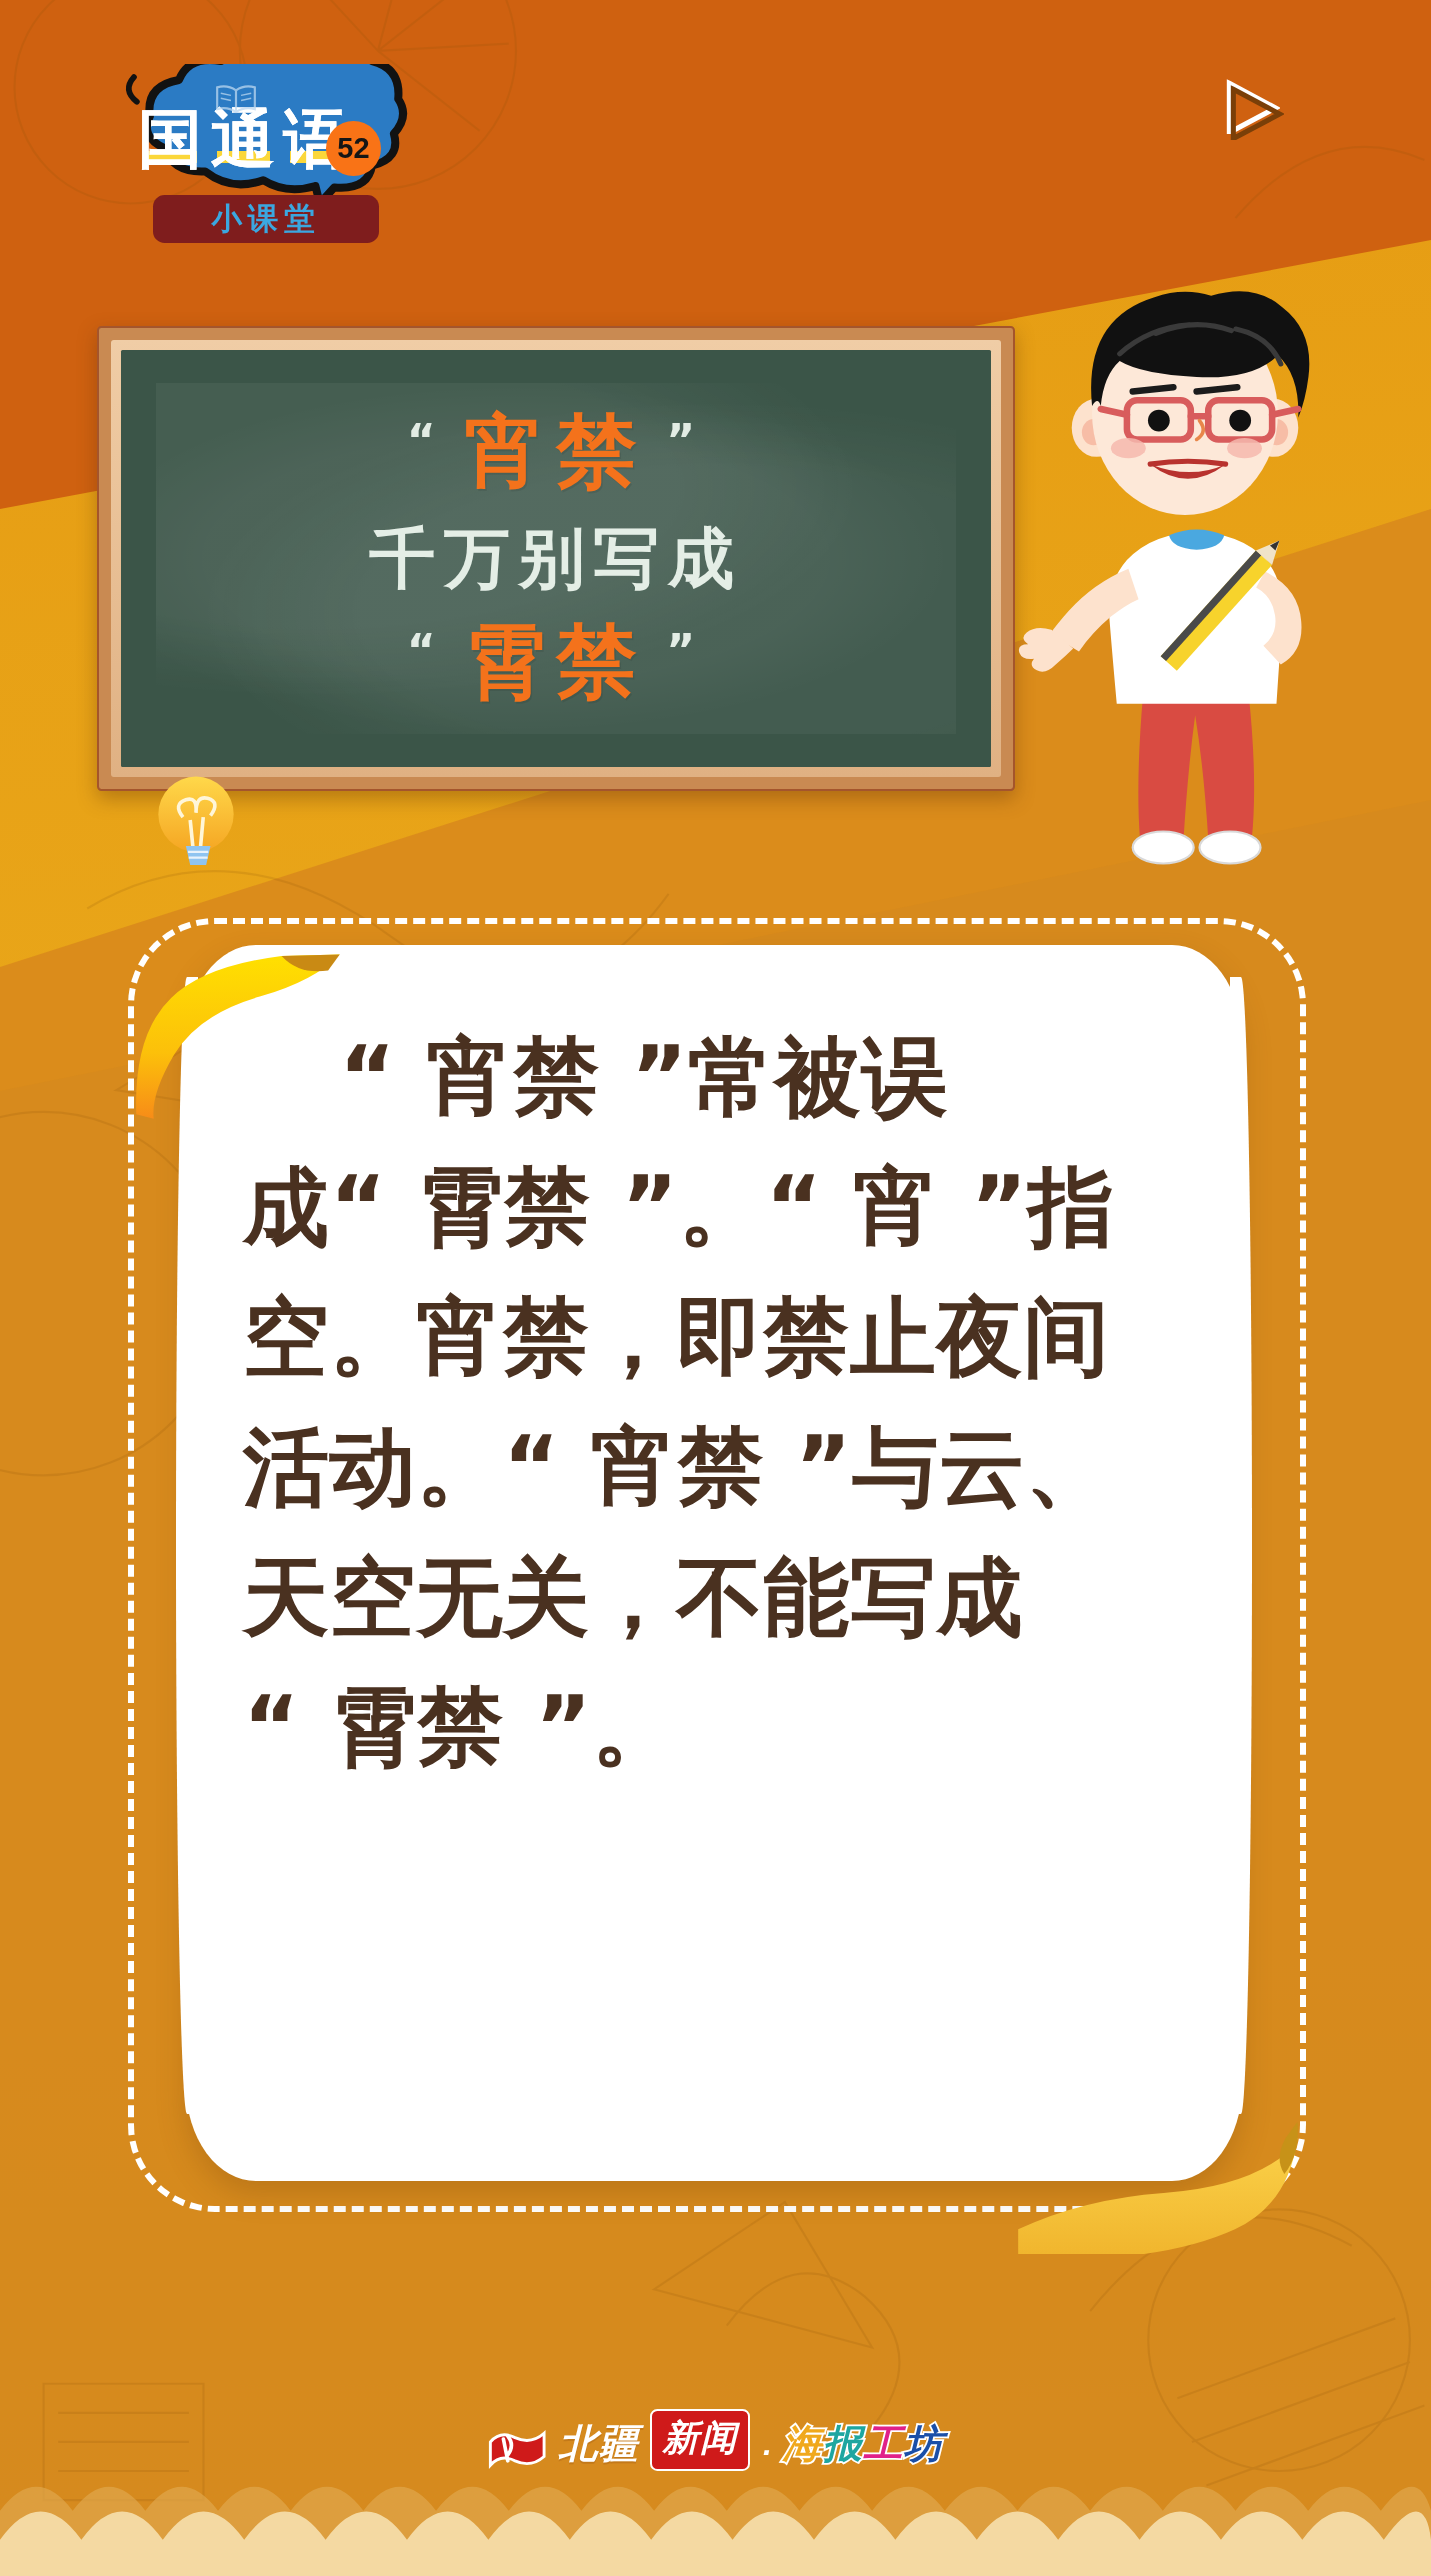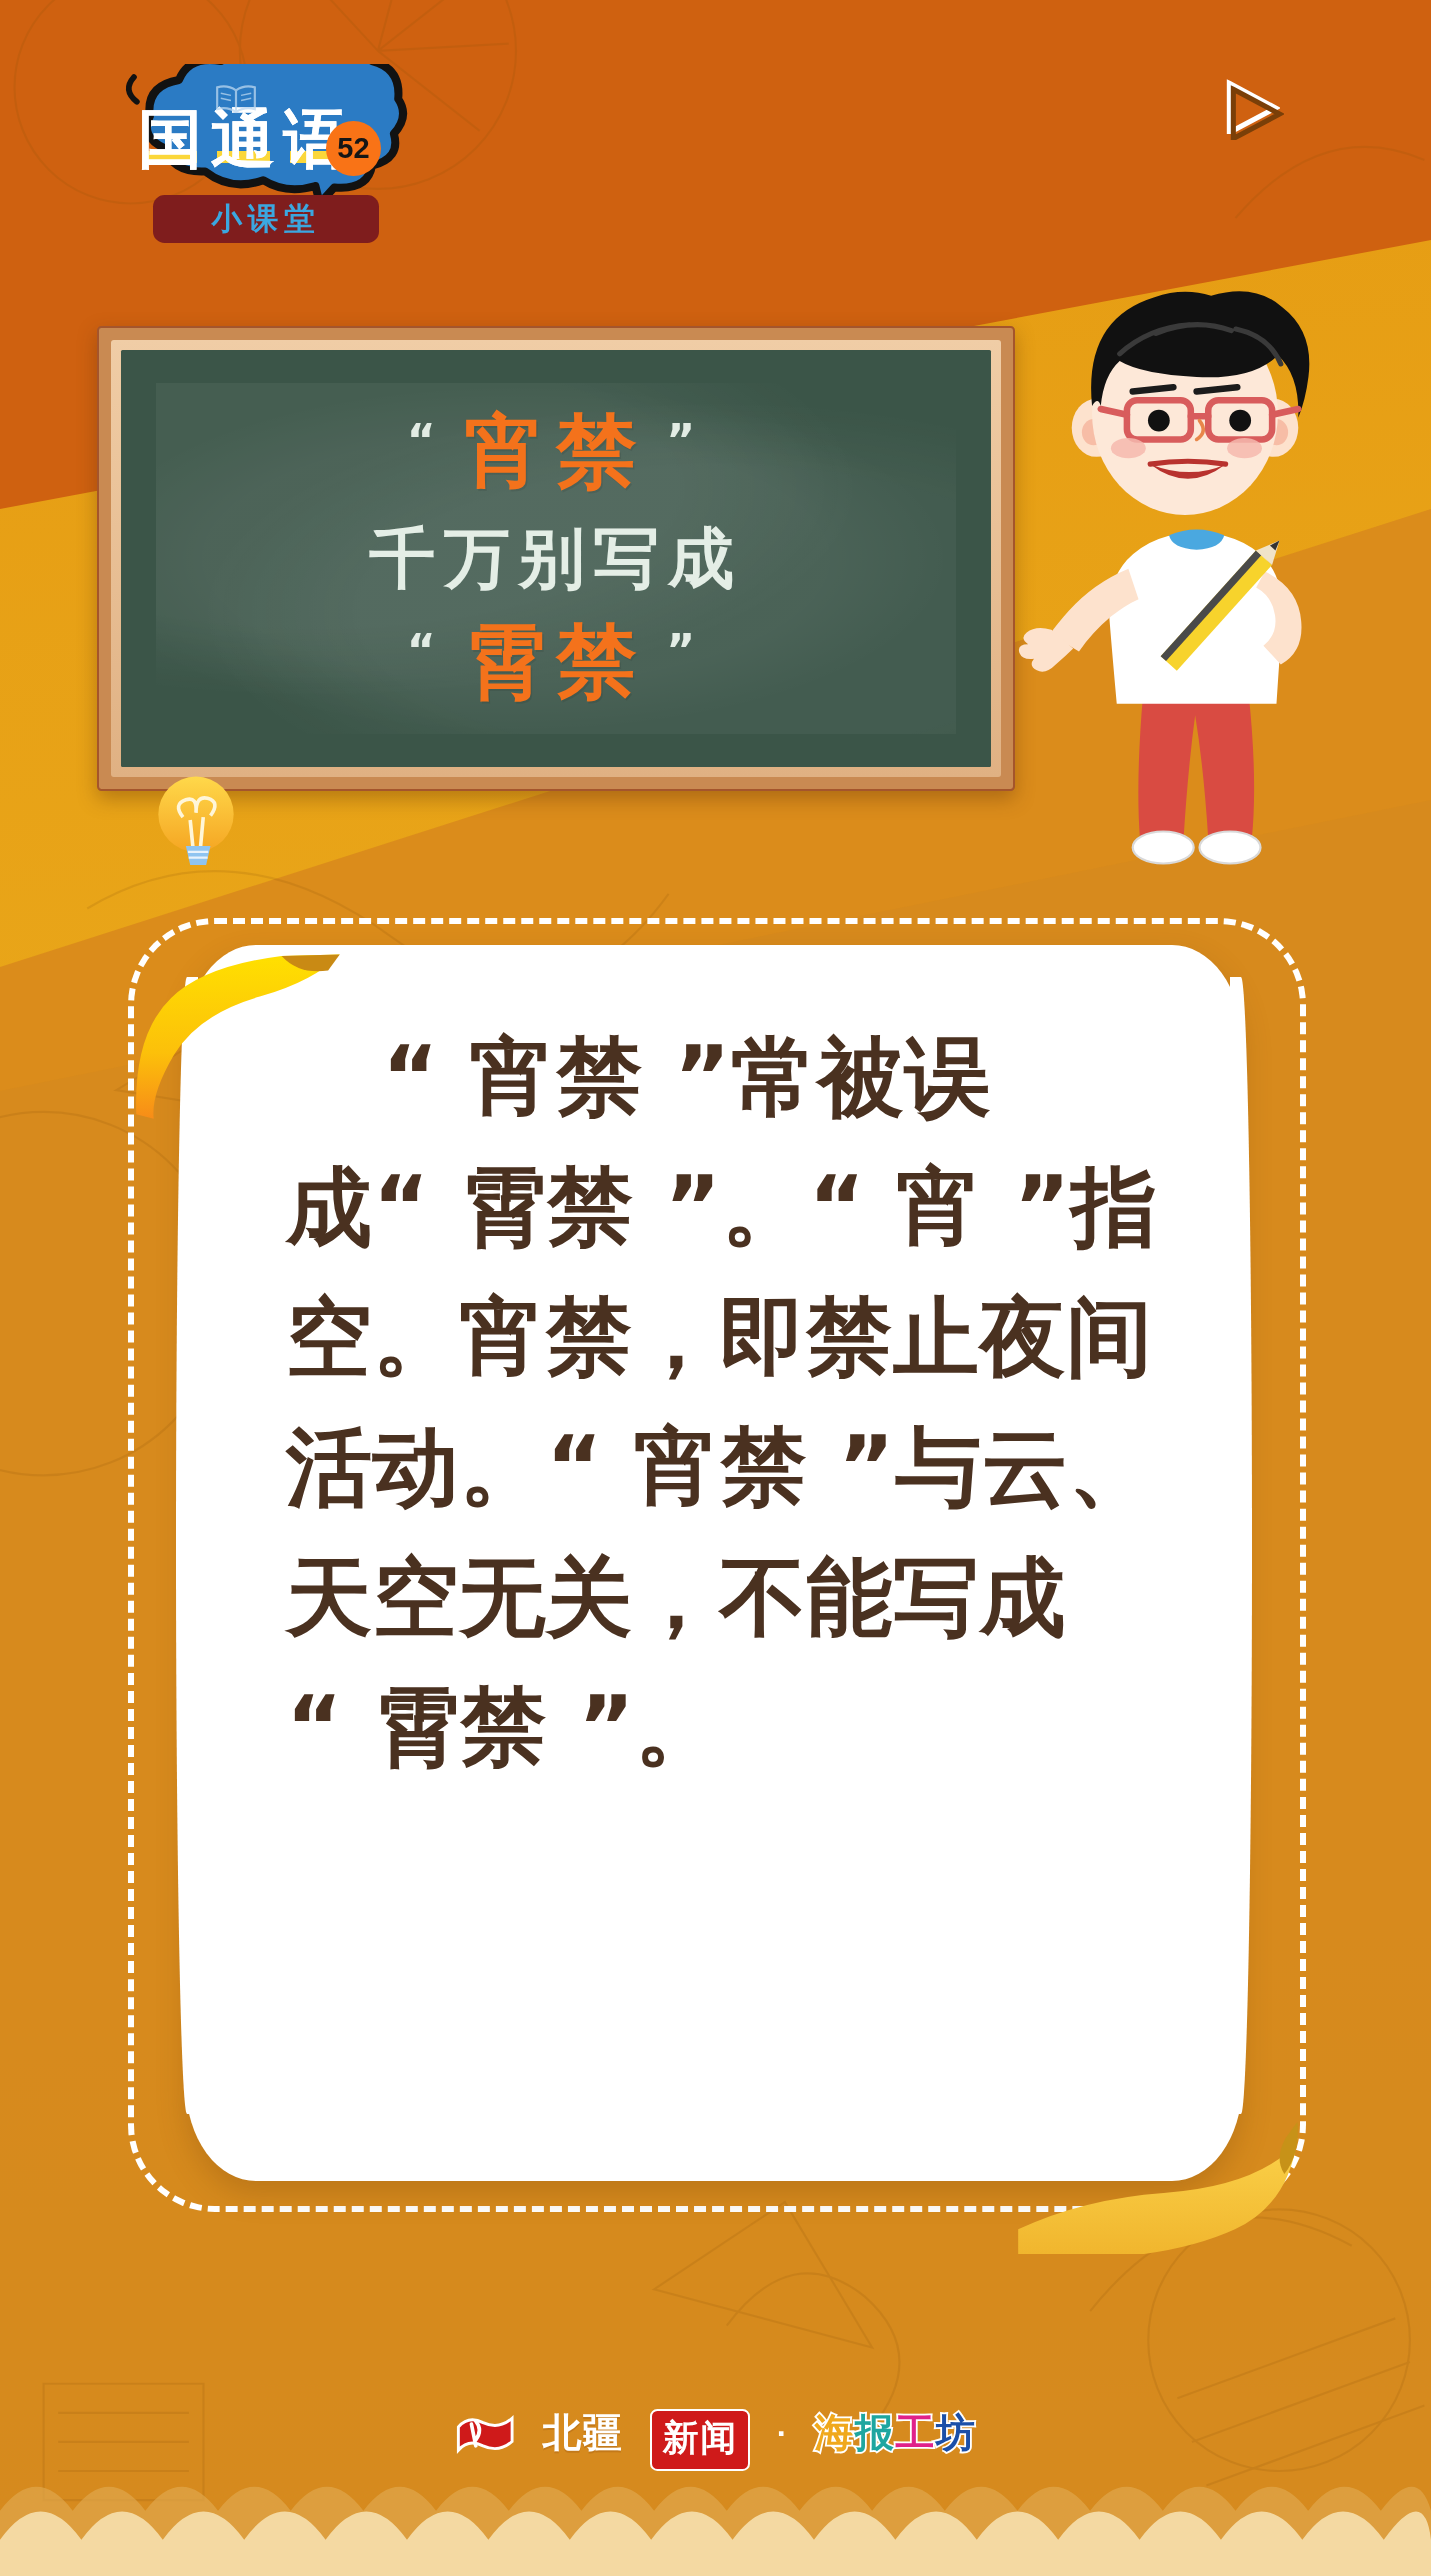--- a/index.html
+++ b/index.html
@@ -190,33 +190,34 @@
     position:absolute; left:57px; top:70px;
     width:942px; height:1112px;
     z-index:3;
     display:flex; flex-direction:column; justify-content:flex-start;
     gap:4.4px;
   }
   .card-line{
     font-family:"DejaVu Sans",sans-serif;
     font-size:86px; line-height:1.46;
     color:#4a3120; font-weight:bold;
-    white-space:nowrap; letter-spacing:0.7px;margin-left:43px;
+    white-space:nowrap; letter-spacing:0.7px;
   }
   .card-line.indent{ padding-left:96px; }
 
   
   .ribbon-tl{ position:absolute; left:129px; top:947px; width:218px; height:182px; z-index:4; }
   .ribbon-br{ position:absolute; left:1018px; top:2094px; width:284px; height:160px; z-index:4; }
 
   
   .brand{
     position:absolute; left:0; top:2396px; width:100%;
-    display:flex; align-items:center; justify-content:center; gap:27px;
+    display:flex; align-items:flex-end; justify-content:center; gap:11px;
     z-index:8;
+    font-style:italic;
   }
   .brand-flag{ width:61px; height:45px; }
   .brand-bj{
     font-family:"DejaVu Sans",sans-serif;
     font-size:39px; font-weight:bold; color:#ffffff;
     letter-spacing:1.5px;
     text-shadow:0 1.5px 0 rgba(140,70,10,.25);
   }
   .brand-news{
     background:#cf1a1a; color:#ffffff;

